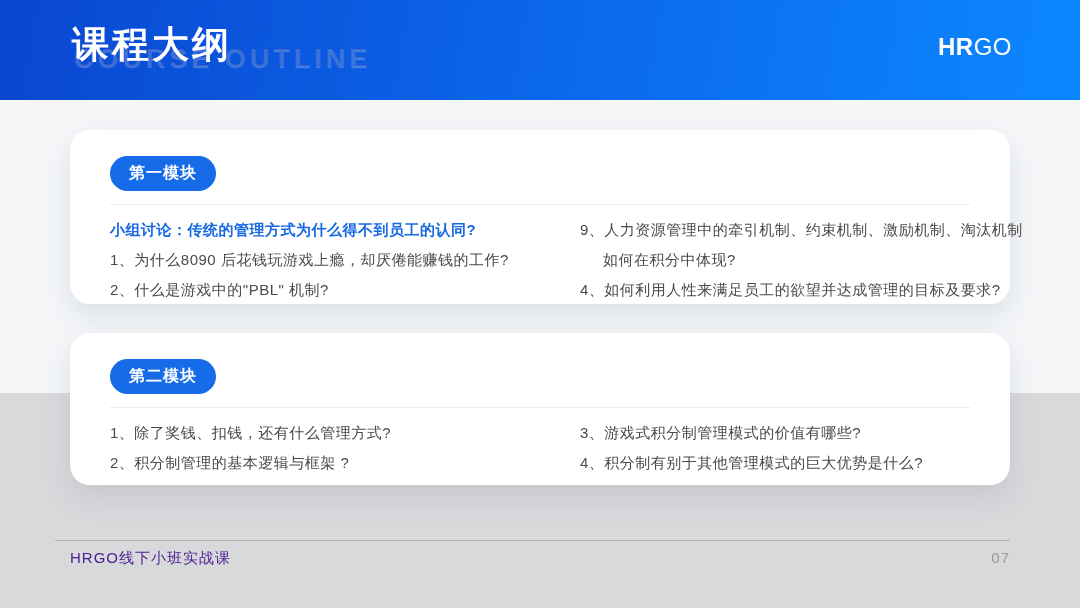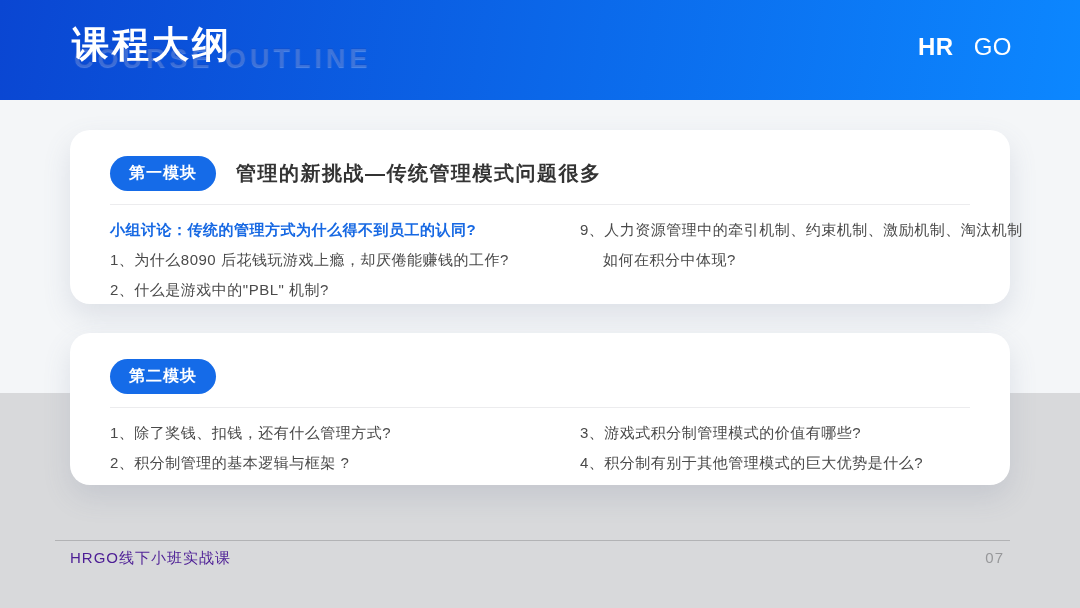--- a/index.html
+++ b/index.html
@@ -10,21 +10,21 @@
   
   .header{position:absolute;left:0;top:0;width:1080px;height:100px;
           background:linear-gradient(100deg,#0a46d2 0%,#0c87ff 100%);}
   .header-title{position:absolute;left:72px;top:20px;font-size:37px;font-weight:bold;
                 color:#ffffff;letter-spacing:3px;}
   .header-watermark{position:absolute;left:74px;top:43px;font-size:27px;font-weight:bold;
                 letter-spacing:4px;color:rgba(8,48,170,0.22);
                 text-shadow:0 1px 1px rgba(255,255,255,0.28);}
   .logo{position:absolute;right:68px;top:33px;font-size:24px;color:#ffffff;letter-spacing:.5px;}
   .logo-bold{font-weight:700;}
-  .logo-light{font-weight:300;margin-left:20px;}
+  .logo-light{font-weight:300;}
 
   
   .card{position:absolute;left:70px;width:940px;background:#ffffff;border-radius:20px;
         box-shadow:0 12px 28px rgba(100,115,145,0.16);}
   #card-1{top:130px;height:174px;}
   #card-2{top:333px;height:152px;}
   .card-head{display:flex;align-items:center;gap:20px;margin:26px 40px 0;}
   .badge{background:#156be8;color:#ffffff;font-size:16px;font-weight:bold;letter-spacing:1px;
          padding:7px 19px;border-radius:18px;white-space:nowrap;}
   .card-title{font-size:20px;font-weight:bold;color:#333333;letter-spacing:1.5px;white-space:nowrap;}
@@ -34,49 +34,49 @@
   .col-left{flex:none;width:470px;}
   .col-right{flex:1;}
   .item{line-height:30px;white-space:nowrap;letter-spacing:.5px;}
   .item-cont{padding-left:23px;}
   .discussion{color:#1668e3;font-weight:bold;font-size:15px;line-height:30px;
               letter-spacing:.5px;white-space:nowrap;}
 
   
   .footer-rule{position:absolute;left:55px;top:540px;width:955px;height:1px;background:#b2b3b5;}
   .footer-label{position:absolute;left:70px;top:549px;font-size:15px;color:#4c1d95;letter-spacing:1px;}
-  .page-number{position:absolute;right:76px;top:549px;font-size:15px;color:#97989a;letter-spacing:1px;}
+  .page-number{position:absolute;right:70px;top:549px;font-size:15px;color:#97989a;letter-spacing:1px;}
 </style>
 </head>
 <body>
 
 <div class="slide">
   <div class="bg-lower"></div>
 
   <div class="header">
     <div class="header-watermark">COURSE OUTLINE</div>
     <div class="header-title">课程大纲</div>
     <div class="logo"><span class="logo-bold">HR</span><span class="logo-light">GO</span></div>
   </div>
 
   <div class="card" id="card-1">
     <div class="card-head">
       <div class="badge">第一模块</div>
-      <div class="card-title">管理的新挑战—传统管理模式问题很多</div>
     </div>
     <div class="divider"></div>
     <div class="card-body">
       <div class="col col-left">
         <div class="discussion">小组讨论：传统的管理方式为什么得不到员工的认同?</div>
         <div class="item">1、为什么8090 后花钱玩游戏上瘾，却厌倦能赚钱的工作?</div>
         <div class="item">2、什么是游戏中的"PBL" 机制?</div>
       </div>
       <div class="col col-right">
         <div class="item">9、人力资源管理中的牵引机制、约束机制、激励机制、淘汰机制</div>
         <div class="item item-cont">如何在积分中体现?</div>
+        <div class="item">4、如何利用人性来满足员工的欲望并达成管理的目标及要求?</div>
       </div>
     </div>
   </div>
 
   <div class="card" id="card-2">
     <div class="card-head">
       <div class="badge">第二模块</div>
     </div>
     <div class="divider"></div>
     <div class="card-body">

